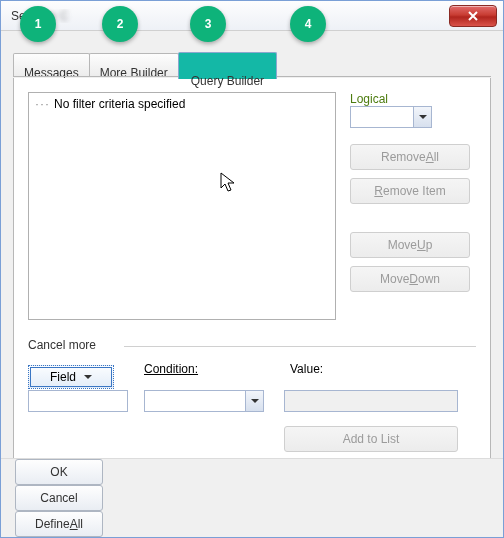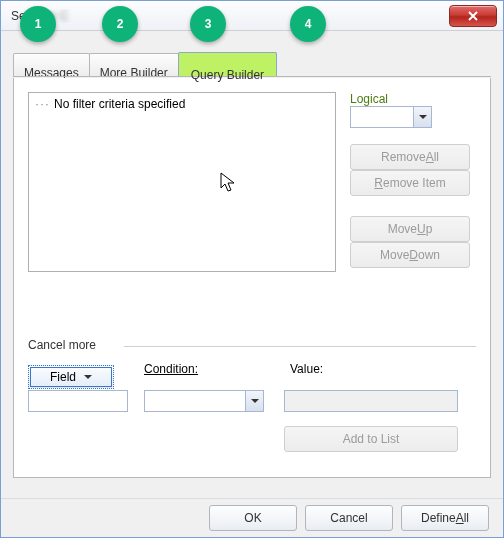--- a/index.html
+++ b/index.html
@@ -26,32 +26,32 @@
 
   .tabs-row { position: relative; margin: 22px 12px 0 12px; height: 24px; display:flex; gap:0; }
   .tab {
     border: 1px solid #b7b7b7; border-bottom: none;
     background: linear-gradient(#fdfdfd,#ececec);
     padding: 12px 10px 4px 10px; color:#333; border-radius: 2px 2px 0 0;
     margin-right: -1px; position: relative;
   }
   .tab.first::before { content:""; position:absolute; left:-2px; top:2px; bottom:-1px; width:2px; background:#b7b7b7; opacity:0;}
   .tab.active {
-    background:#bef264; z-index:2; border-color:#8ba8cf;
-    padding: 15px 12px 5px 12px; position: relative; top:-1px;
+    background:#14b8a6; z-index:2; border-color:#8ba8cf;
+    padding: 21px 12px 5px 12px; position: relative; top:-1px;
   }
 
   .tab-underline { margin: 0 12px; height:1px; background:#b7b7b7; position:relative; top:-1px;}
   .content {
     background:#fff; margin: 0 12px 12px 12px; padding: 14px;
     border: 1px solid #b7b7b7; border-top: none; height: 400px; position:relative;
   }
 
   .criteria-box {
-    position:absolute; left:14px; top:14px; width:308px; height:180px;
+    position:absolute; left:14px; top:14px; width:308px; height:228px;
     border:1px solid #b0b0b0; background:#fff; padding:4px 6px;
   }
   .criteria-box .tree-dot { color:#888; margin-right:4px; letter-spacing:1px;}
 
   .right-col { position:absolute; left:336px; top:14px; width:120px; }
   .lbl { color:#4d7c0f; display:block;}
   .combo, .txt {
     height:22px; width:100%; border:1px solid #a7b6d1; background:#fff;
     display:flex; align-items:center; padding:0 4px; position:relative;
   }
@@ -65,21 +65,21 @@
   .txt { background:#fff; }
 
   .btn {
     height:26px; border:1px solid #aeb6c2; background:linear-gradient(#fefefe,#e9edf3);
     border-radius:3px; display:flex;align-items:center;justify-content:center;
     color:#333; width:100%;
   }
   .btn.disabled { color:#9b9b9b; background:linear-gradient(#f5f5f5,#ececec); border-color:#cfcfcf;}
   .btn .u { text-decoration: underline; }
 
-  .right-col .btn { }
+  .right-col .btn { margin-bottom:8px; }
   .right-col .gap { height:20px; }
 
   .define-lbl { position:absolute; left:14px; top:260px; color:#333;}
   .define-line { position:absolute; left:110px; right:14px; top:268px; height:1px; background:#d0d0d0;}
   .field-combo {
     position:absolute; left:14px; top:278px; width:86px; height:24px;
     border:1px dotted #3a76c4; outline:1px solid #3a76c4; outline-offset:-3px;
     background:linear-gradient(#fbfdff,#e3ecf8); display:flex;align-items:center;justify-content:center; position:absolute;margin-top:9px;
   }
   .field-combo .arrow-s{ margin-left:8px; border:4px solid transparent; border-top-color:#333; margin-top:4px;}
@@ -87,22 +87,22 @@
   .cond-lbl  { position:absolute; left:130px; top:284px;text-decoration:underline; }
   .value-lbl { position:absolute; left:276px; top:284px; }
   .txt-left   { position:absolute; left:14px;  top:312px; width:100px; }
   .combo-cond { position:absolute; left:130px; top:312px; width:120px; }
   .txt-value  { position:absolute; left:270px; top:312px; width:174px; background:#f0f0f0;}
 
   .add-btn { position:absolute; left:270px; top:348px; width:174px; }
 
   .footer {
     position:absolute; left:0; right:0; bottom:0;
-    padding:6px 14px; display:flex; justify-content:flex-end; gap:8px;
-    background:#f0f0f0; border-top:1px solid #dcdcdc;
+    padding:0 14px; display:flex; justify-content:flex-end; gap:0;
+    background:#f0f0f0; border-top:1px solid #dcdcdc;flex-direction:column;
   }
   .footer .btn { width:88px; height:26px; }
 
   
   .callout {
     position:absolute; width:36px; height:36px; border-radius:50%;
     background:#0eb37a; color:#fff; font-size:20px; font-weight:bold;
     display:flex;align-items:center;justify-content:center;
     box-shadow:0 2px 4px rgba(0,0,0,.3); z-index:10;
   }

